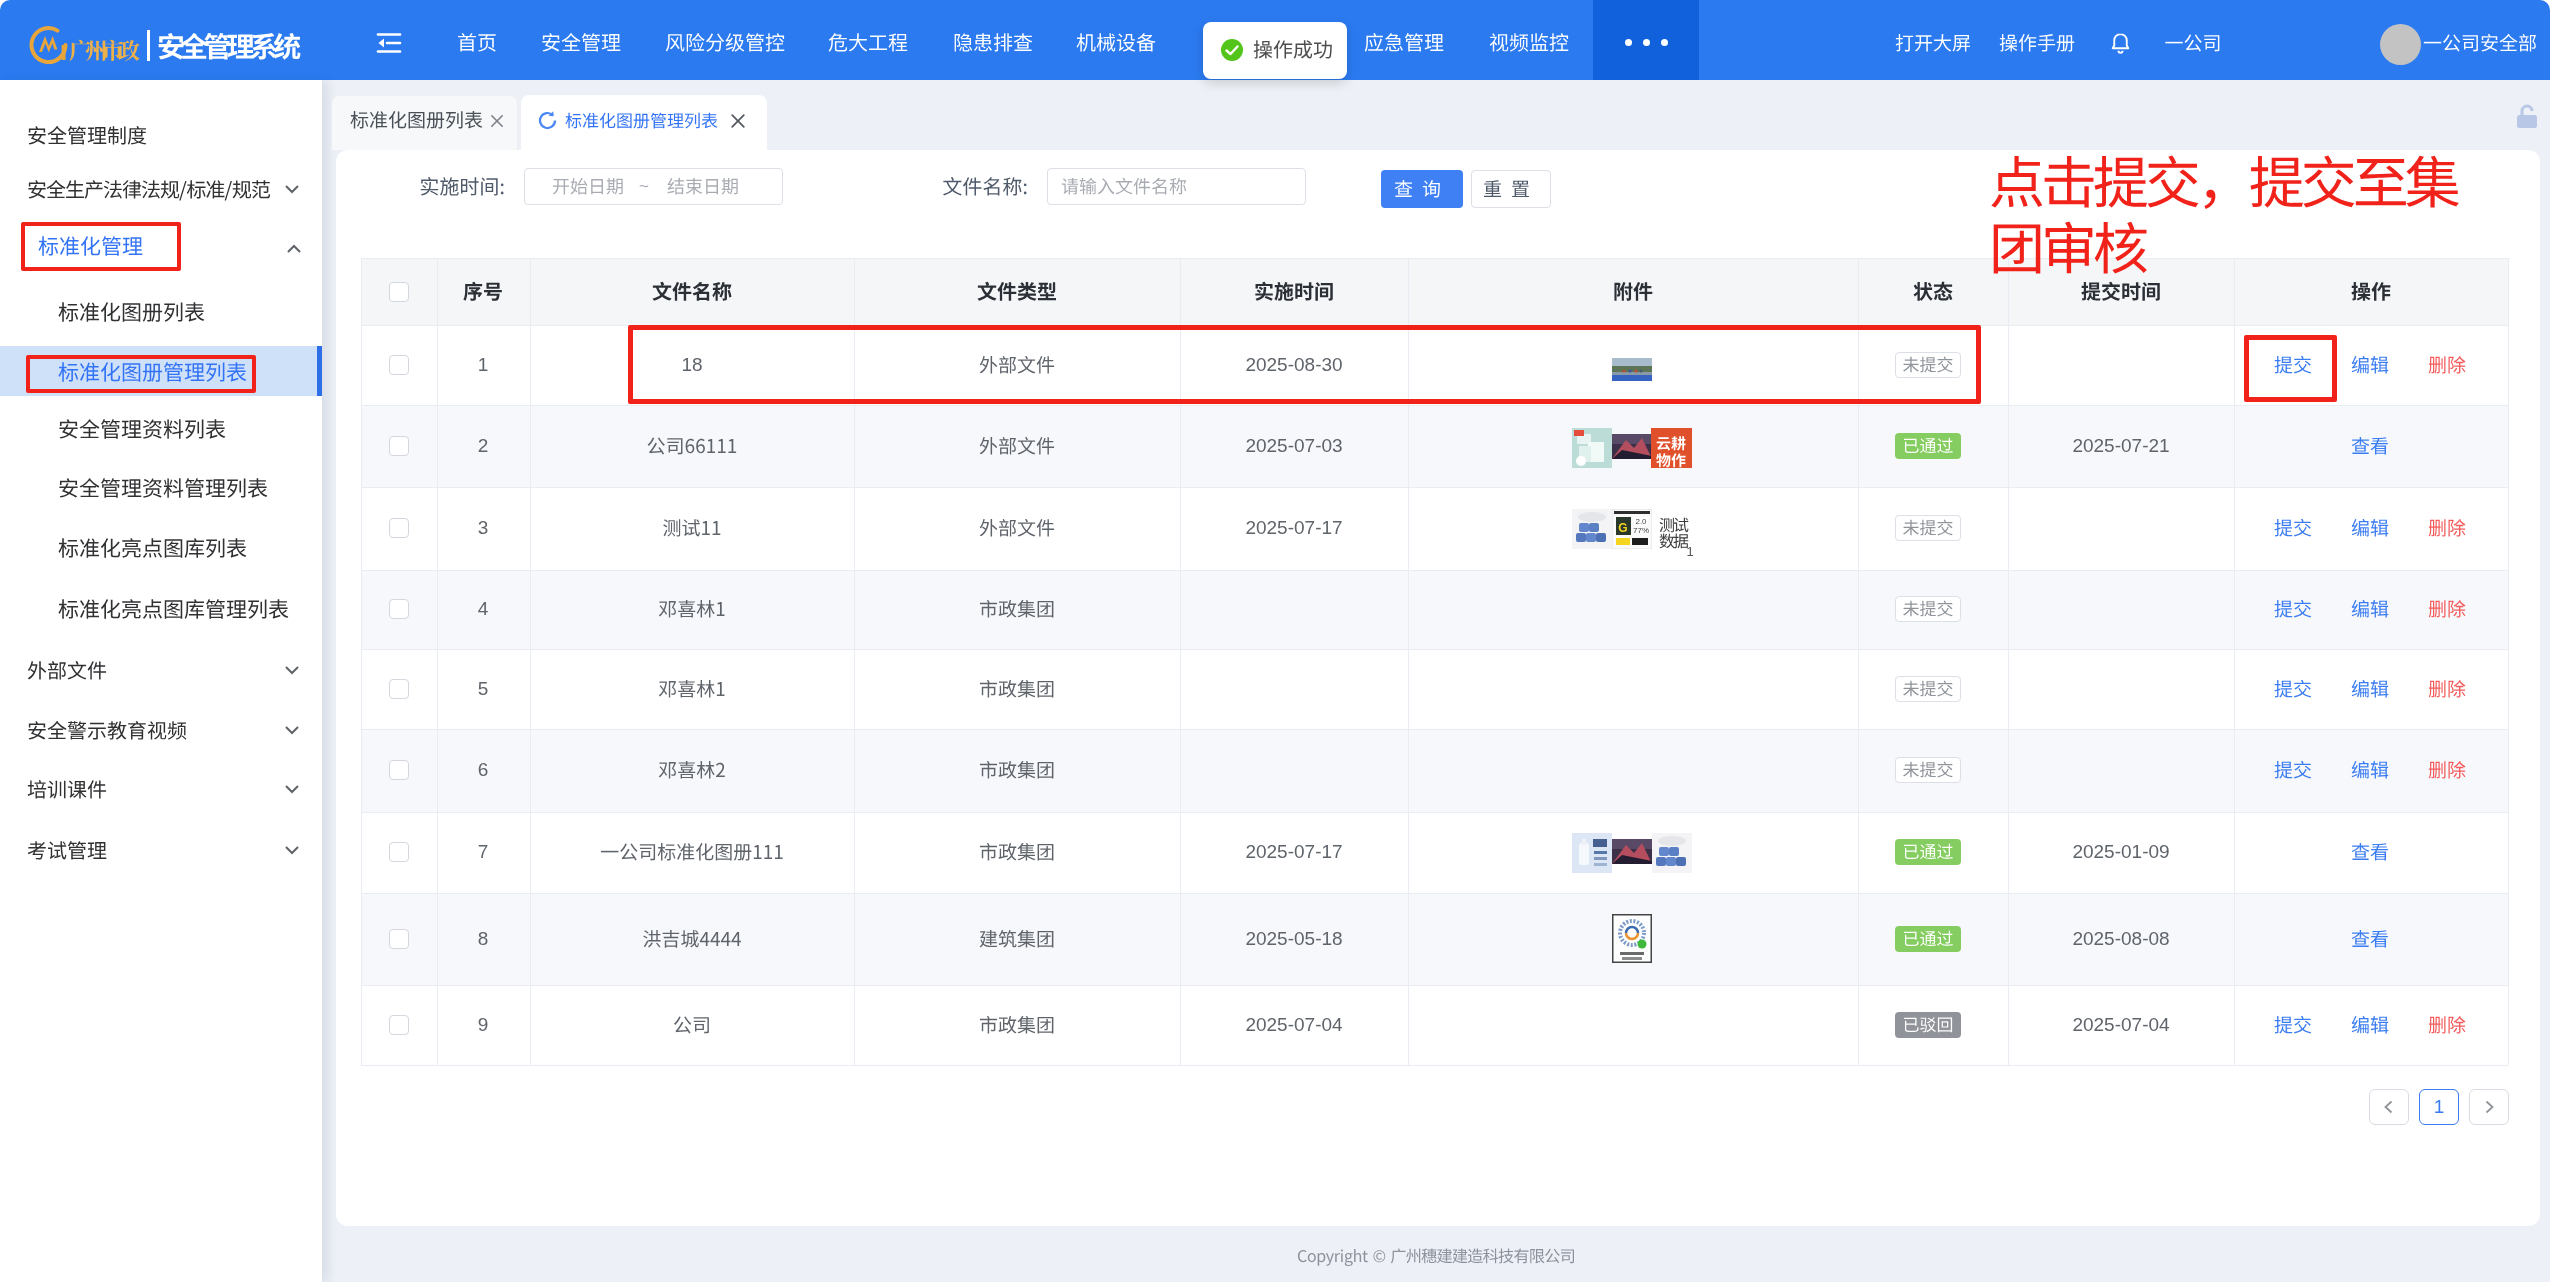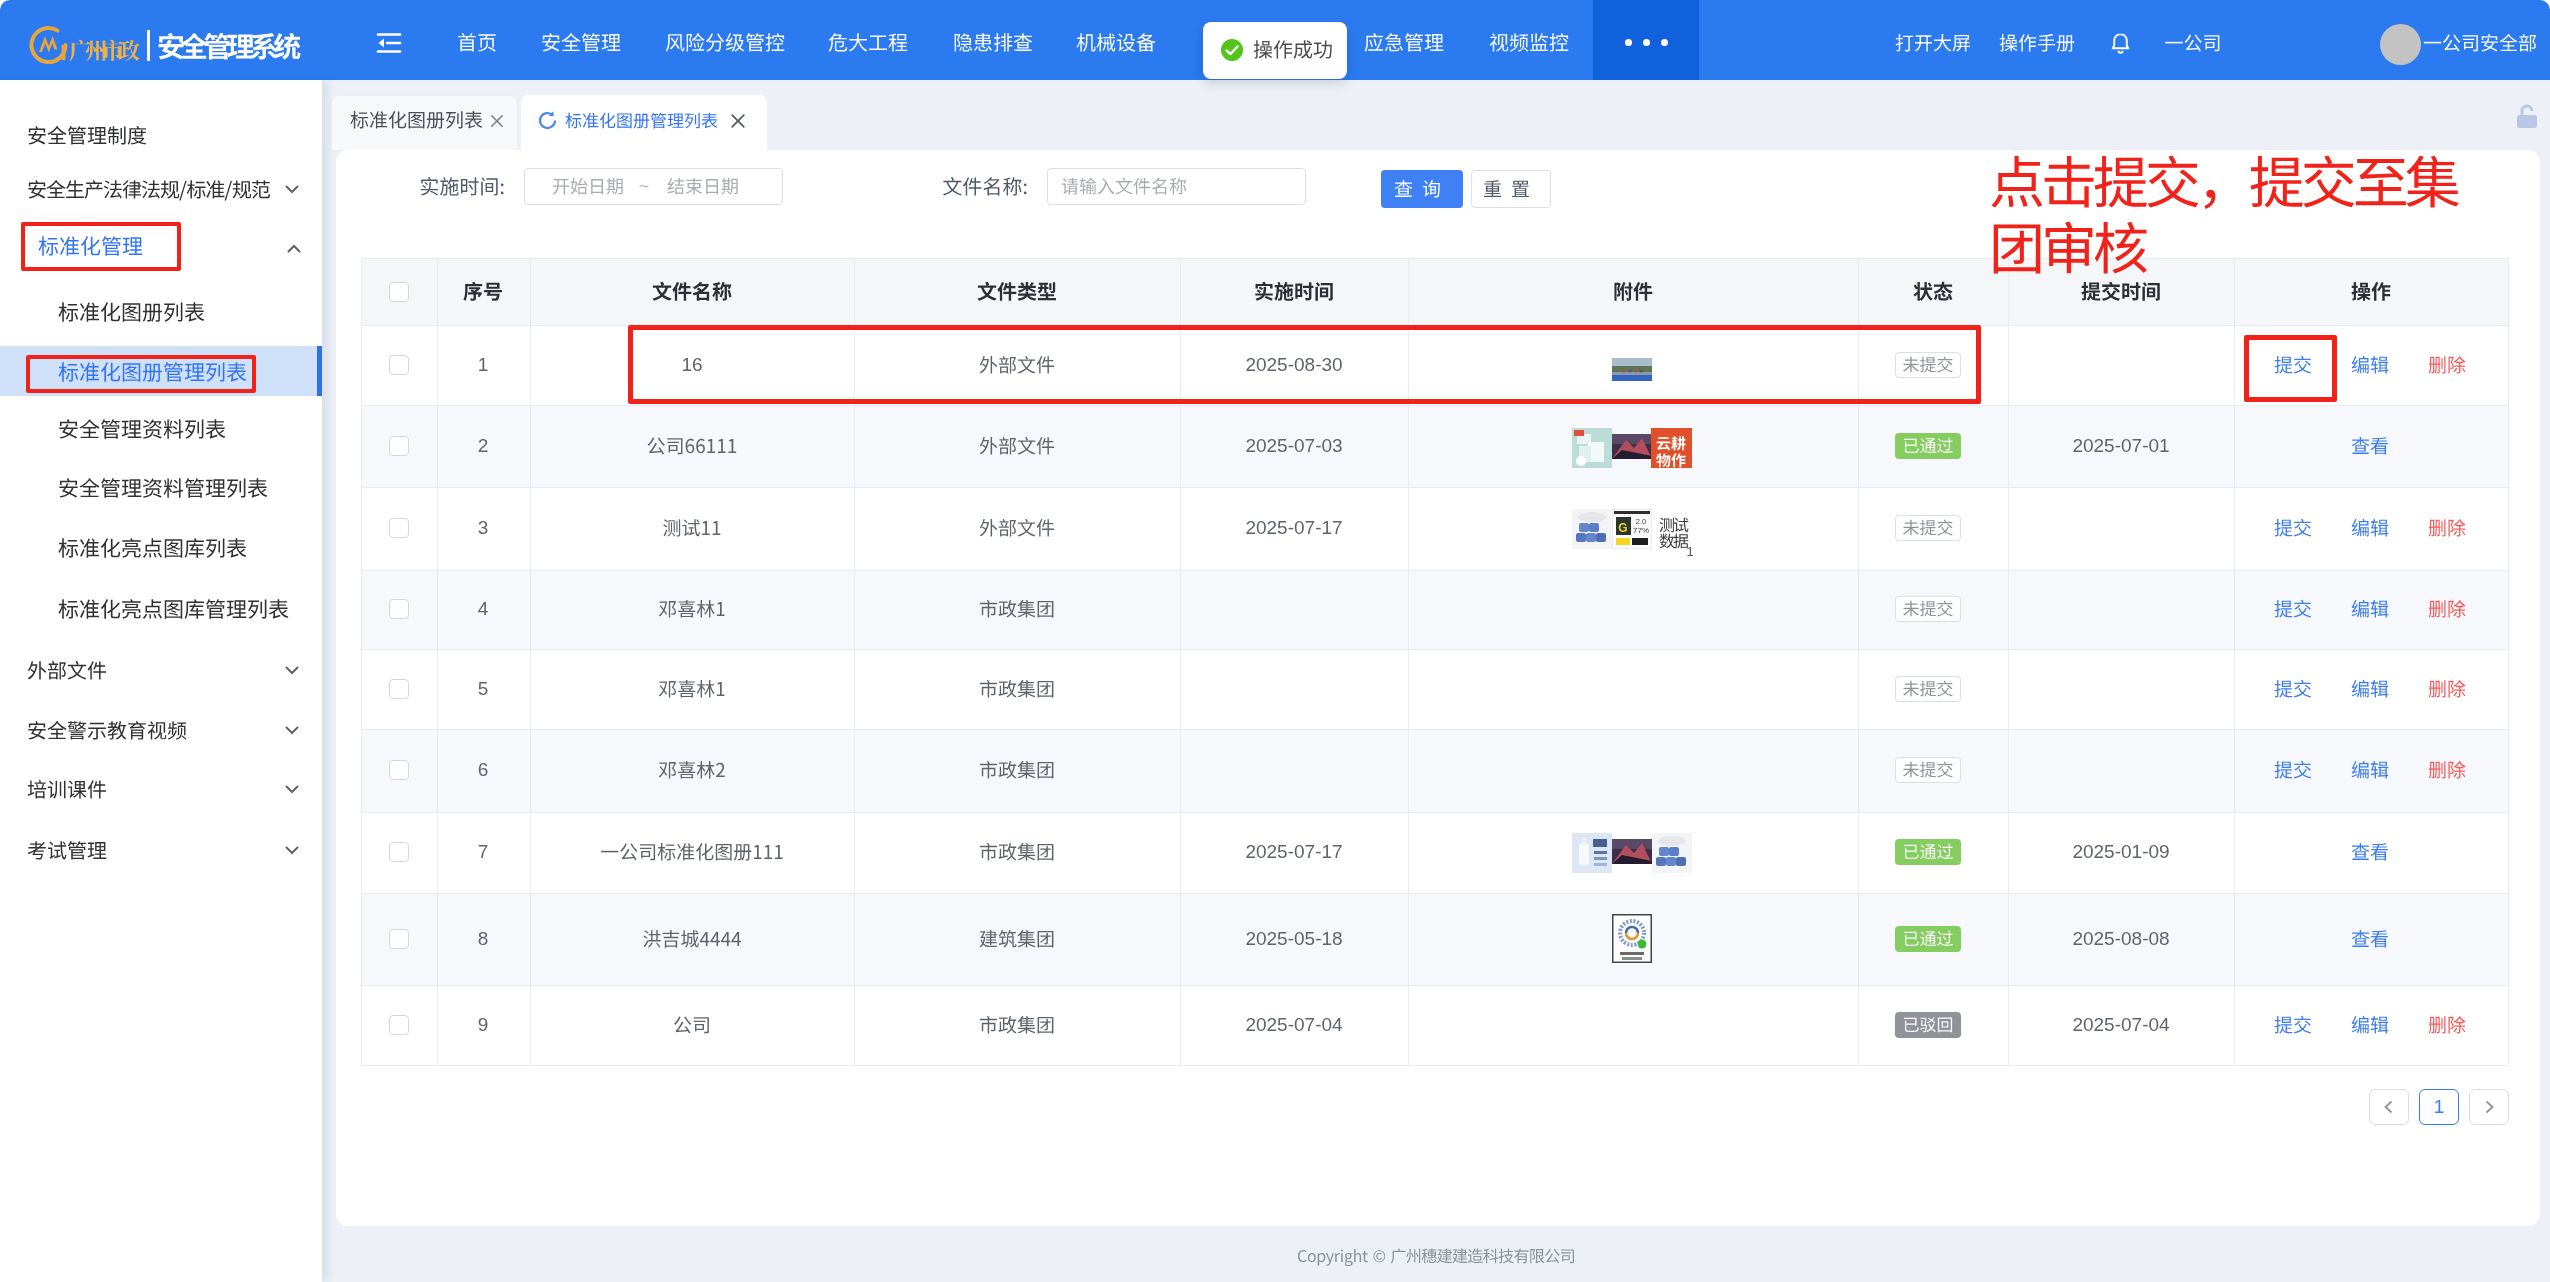--- a/index.html
+++ b/index.html
@@ -132,28 +132,28 @@
 <div class="cb" style="left:389px;top:1015px"></div>
 <div class="num" style="left:483px;top:365px">1</div>
 <div class="num" style="left:483px;top:446px">2</div>
 <div class="num" style="left:483px;top:528px">3</div>
 <div class="num" style="left:483px;top:609px">4</div>
 <div class="num" style="left:483px;top:689px">5</div>
 <div class="num" style="left:483px;top:770px">6</div>
 <div class="num" style="left:483px;top:852px">7</div>
 <div class="num" style="left:483px;top:939px">8</div>
 <div class="num" style="left:483px;top:1025px">9</div>
-<div class="num" style="left:692px;top:365px">16</div>
+<div class="num" style="left:692px;top:365px">18</div>
 <div class="num" style="left:1294px;top:365px">2025-08-30</div>
 <div class="num" style="left:1294px;top:446px">2025-07-03</div>
 <div class="num" style="left:1294px;top:528px">2025-07-17</div>
 <div class="num" style="left:1294px;top:852px">2025-07-17</div>
 <div class="num" style="left:1294px;top:939px">2025-05-18</div>
 <div class="num" style="left:1294px;top:1025px">2025-07-04</div>
-<div class="num" style="left:2121px;top:446px">2025-07-01</div>
+<div class="num" style="left:2121px;top:446px">2025-07-21</div>
 <div class="num" style="left:2121px;top:852px">2025-01-09</div>
 <div class="num" style="left:2121px;top:939px">2025-08-08</div>
 <div class="num" style="left:2121px;top:1025px">2025-07-04</div>
 <div class="pill" style="left:1928px;top:365px;background:#fff;border:1px solid #dcdfe6"></div>
 <div class="pill" style="left:1928px;top:528px;background:#fff;border:1px solid #dcdfe6"></div>
 <div class="pill" style="left:1928px;top:609px;background:#fff;border:1px solid #dcdfe6"></div>
 <div class="pill" style="left:1928px;top:689px;background:#fff;border:1px solid #dcdfe6"></div>
 <div class="pill" style="left:1928px;top:770px;background:#fff;border:1px solid #dcdfe6"></div>
 <div class="pill" style="left:1928px;top:446px;background:#85cd61"></div>
 <div class="pill" style="left:1928px;top:852px;background:#85cd61"></div>

